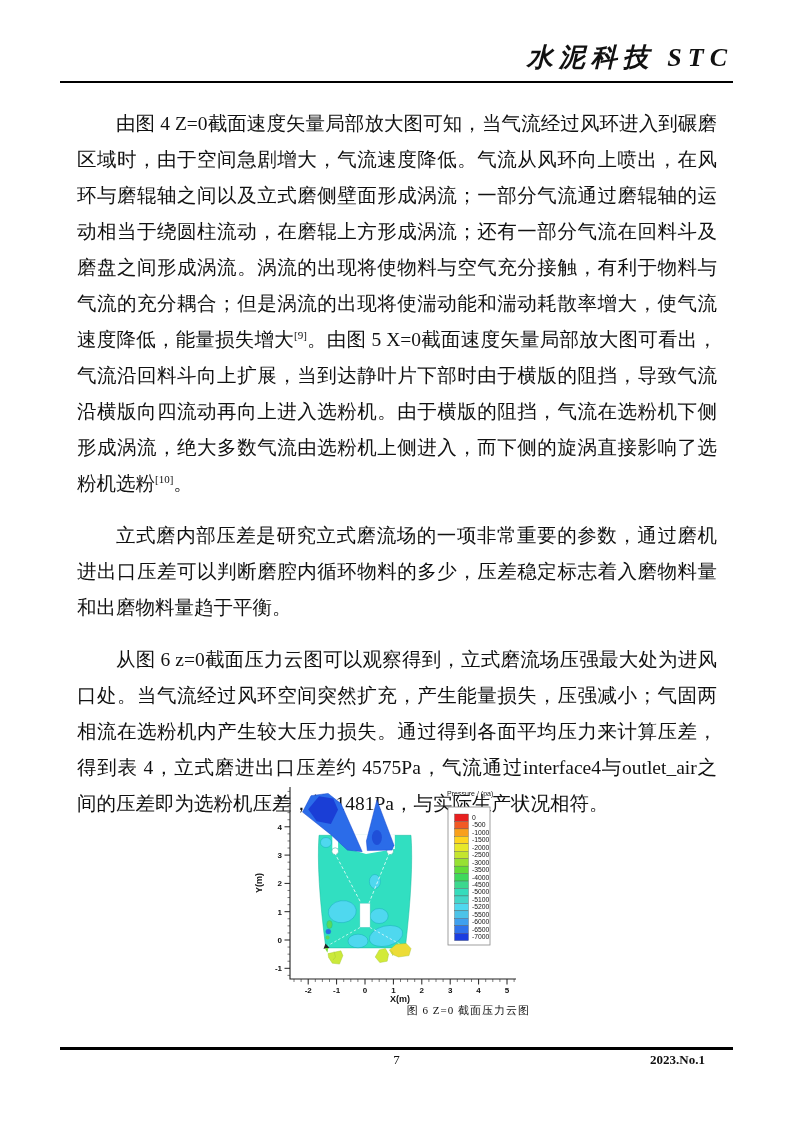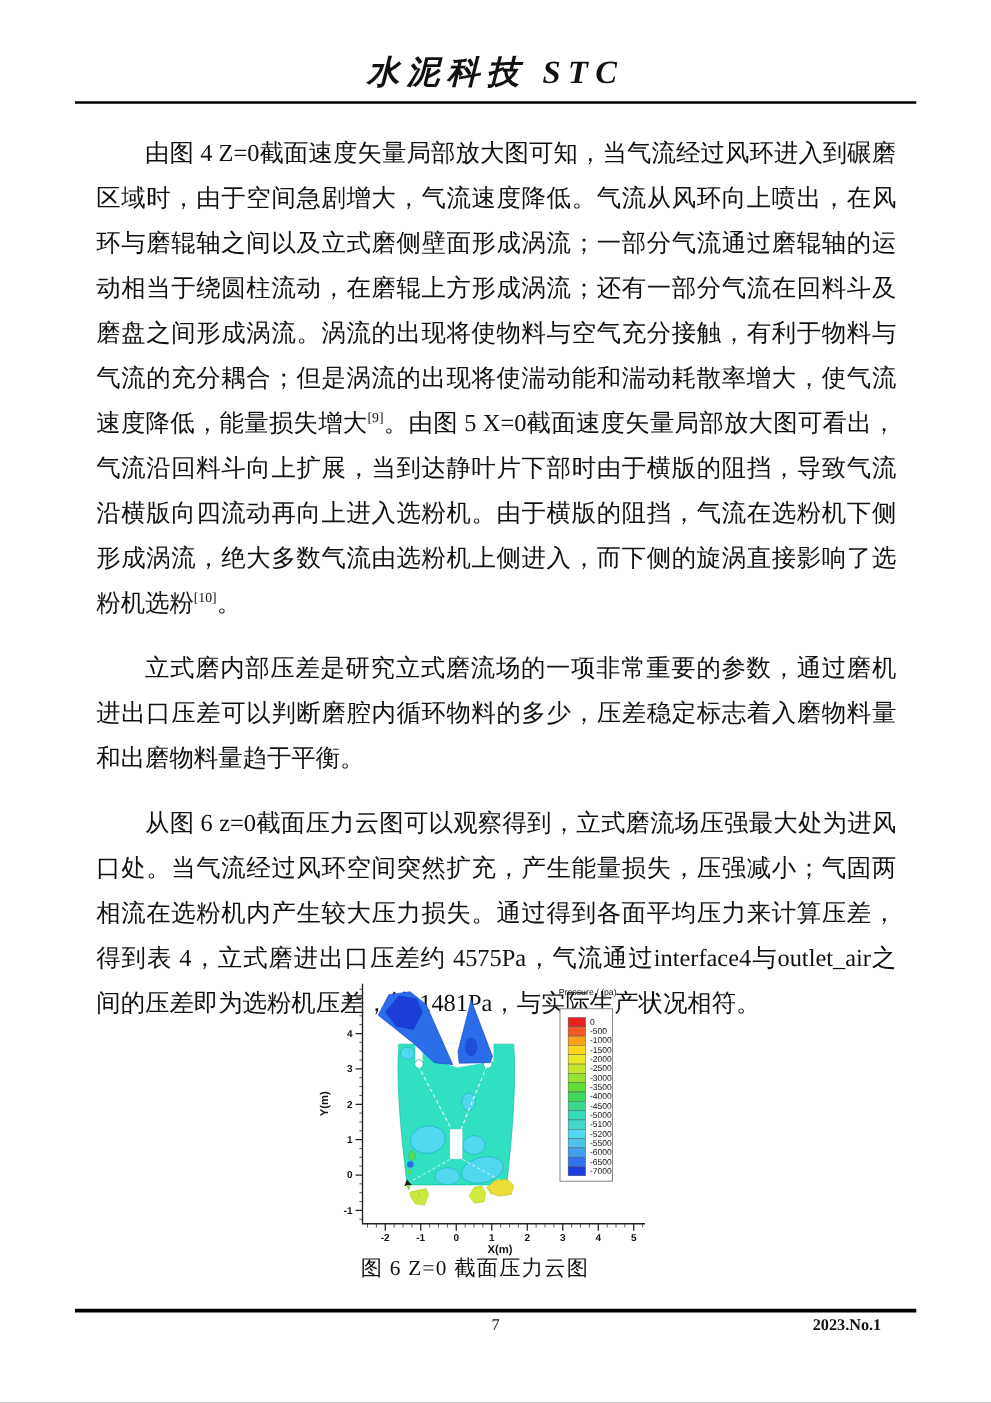--- a/index.html
+++ b/index.html
@@ -1,29 +1,29 @@
 <!DOCTYPE html>
 <html><head>
 <meta charset="utf-8">
 <style>
   html,body{margin:0;padding:0;background:#9a9a9a;}
   .page{position:relative;width:793px;height:1122px;margin:0 auto;background:#ffffff;
         font-family:"Liberation Serif",serif;color:#111;overflow:hidden;}
-  .header-title{position:absolute;top:40px;left:60px;width:673px;text-align:center;
+  .header-title{position:absolute;top:40px;left:60px;width:673px;text-align:right;
         font-size:26px;font-style:italic;font-weight:700;letter-spacing:6px;}
   .header-rule{position:absolute;top:81px;left:60px;width:673px;height:2px;background:#000;}
   .body-text{position:absolute;top:90px;left:61px;width:672px;font-size:19.5px;
         line-height:36px;text-align:justify;}
   .body-text p{margin:16px;text-indent:2em;}
   .body-text p.sec{text-indent:0;}
   .body-text p.sp{margin-top:1px;}
   sup{font-size:11px;line-height:0;}
   .figure{position:absolute;left:248px;top:779px;width:300px;height:226px;}
-  .fig-caption{position:absolute;left:230px;top:1003px;width:300px;text-align:center;
-        font-size:17px;letter-spacing:1px;}
+  .fig-caption{position:absolute;left:230px;top:1003px;width:300px;text-align:right;
+        font-size:11px;letter-spacing:1px;}
   .footer-rule{position:absolute;left:60px;top:1047px;width:673px;height:2.5px;background:#000;}
   .footer-page{position:absolute;left:60px;top:1052px;width:673px;text-align:center;font-size:13px;}
   .footer-issue{position:absolute;top:1052px;right:88px;font-size:13px;font-weight:bold;}
   svg text{font-family:"Liberation Sans",sans-serif;}
 </style>
 </head>
 <body>
 
 <div class="page">
 

